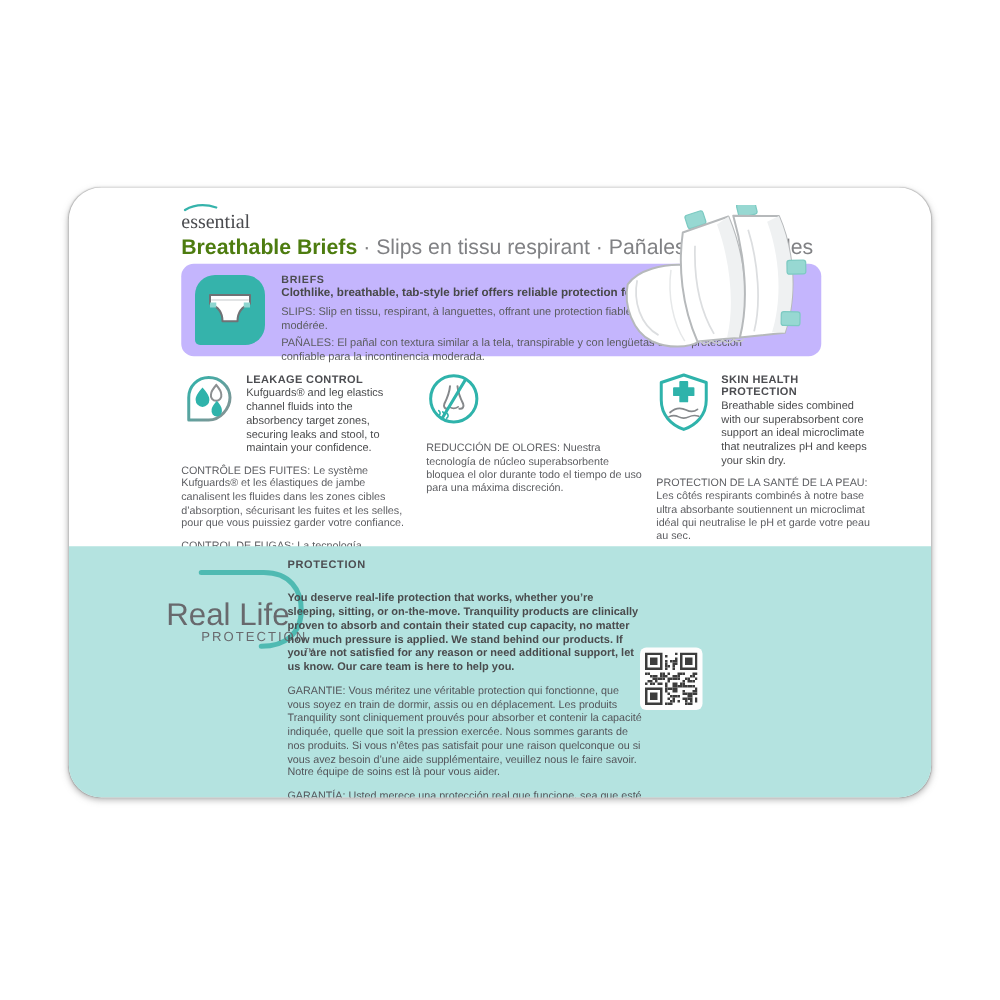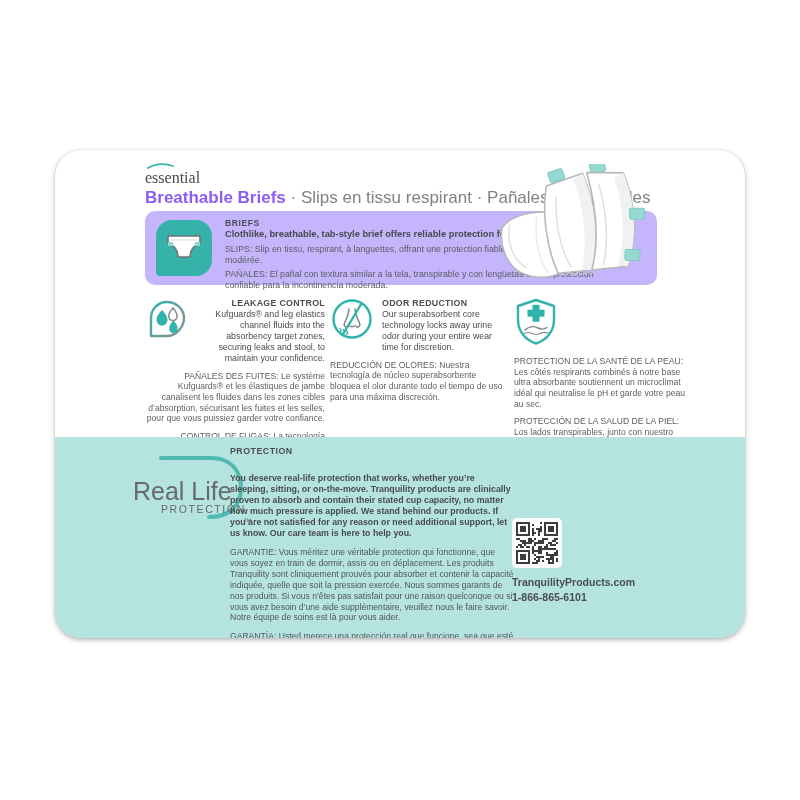--- a/index.html
+++ b/index.html
@@ -4,34 +4,34 @@
 <style>
   html,body{margin:0;padding:0;background:#ffffff;width:800px;height:800px;font-family:"Liberation Sans",sans-serif;}
   .stage{position:relative;width:800px;height:800px;overflow:hidden;}
   .package{position:absolute;left:55px;top:150px;width:690px;height:488px;background:#ffffff;border-radius:26px;
     box-shadow:0 2px 5px rgba(110,110,110,.5), 0 0 1px rgba(0,0,0,.25);overflow:hidden;}
   
   .logo-wrap{position:absolute;left:90px;top:13px;}
   .logo-swoosh{display:block;margin-left:1px;}
   .logo-text{font-family:"Liberation Serif",serif;font-size:16px;color:#4a4b4f;line-height:1;}
   .title-row{position:absolute;left:90px;top:38px;font-size:17px;color:#808184;white-space:nowrap;}
-  .title-row b{color:#8b5cf6;font-weight:bold;}
+  .title-row b{color:#4d7c0f;font-weight:bold;}
   
   .banner{position:absolute;left:90px;top:61px;width:512px;height:74px;background:#c4b5fd;border-radius:10px;}
   .banner-icon{position:absolute;left:11px;top:9px;width:56px;height:56px;background:#35b3ab;border-radius:16px 16px 16px 4px;}
   .banner-text{position:absolute;left:80px;top:7px;width:420px;}
   .banner-heading{font-size:8.5px;font-weight:bold;color:#4c4d51;letter-spacing:.6px;}
   .banner-en{font-size:9.3px;font-weight:bold;color:#474849;line-height:1.25;margin-top:1px;}
   .banner-p{font-size:8.8px;color:#5b5c5f;line-height:1.22;margin-top:3.5px;width:400px;}
   
   .brief-illo{position:absolute;left:438px;top:14px;width:190px;height:124px;}
   
   .features{position:absolute;left:90px;top:147px;width:535px;display:flex;}
   .col{flex:0 0 auto;}
-  .col1{width:180px;margin-right:5px;text-align:right;}
+  .col1{width:180px;margin-right:16px;}
   .col2{width:173px;margin-right:11px;}
   .col3{width:172px;}
   .feat-top{display:flex;}
   .feat-ic{flex:0 0 44px;margin-right:8px;}
   .feat-head{font-size:8.8px;font-weight:bold;color:#4c4d51;letter-spacing:.3px;padding-top:1px;}
   .feat-en{font-size:8.8px;font-weight:normal;color:#4a4b4d;line-height:1.24;margin-top:1px;}
   .feat-p{font-size:8.6px;color:#5d5e62;line-height:1.24;margin-top:7px;}
   
   .panel{position:absolute;left:0;top:287px;width:690px;height:201px;background:#b4e3e0;}
   .rl-logo{position:absolute;left:76px;top:10px;}
@@ -115,52 +115,52 @@
               <path d="M17,13 C21,17.5 22.5,20 22.5,23 A5.5,5.5 0 1 1 11.5,23 C11.5,20 13,17.5 17,13 Z" fill="#2fb3ab"></path>
               <path d="M28,11 C31,14.5 32,16.5 32,18.5 A4.2,4.2 0 1 1 23.8,18.5 C23.8,16.5 25,14.5 28,11 Z" fill="none" stroke="#8d9092" stroke-width="1.6"></path>
               <path d="M28.5,23.5 C31.5,27 32.5,29 32.5,31 A4.2,4.2 0 1 1 24.3,31 C24.3,29 25.5,27 28.5,23.5 Z" fill="#2fb3ab"></path>
             </svg>
           </div>
           <div>
             <div class="feat-head">LEAKAGE CONTROL</div>
             <div class="feat-en">Kufguards® and leg elastics channel fluids into the absorbency target zones, securing leaks and stool, to maintain your confidence.</div>
           </div>
         </div>
-        <div class="feat-p">PAÑALES DES FUITES: Le système Kufguards® et les élastiques de jambe canalisent les fluides dans les zones cibles d’absorption, sécurisant les fuites et les selles, pour que vous puissiez garder votre confiance.</div>
+        <div class="feat-p">CONTRÔLE DES FUITES: Le système Kufguards® et les élastiques de jambe canalisent les fluides dans les zones cibles d’absorption, sécurisant les fuites et les selles, pour que vous puissiez garder votre confiance.</div>
         <div class="feat-p">CONTROL DE FUGAS: La tecnología Kufguards® y los elásticos de las piernas actúan como un canal para que los líquidos se dirijan a las zonas de absorción, que evitan los derrames de líquidos y heces para que no pierda la confianza.</div>
       </div>
 
       <div class="col col2">
         <div class="feat-top">
           <div class="feat-ic">
             <svg width="44" height="44" viewBox="0 0 44 44">
               <circle cx="22" cy="22" r="18.5" fill="none" stroke="#2fb3ab" stroke-width="2.4"></circle>
               <path d="M19,12 C18.5,18 16.5,22 14.5,26 C13.5,28.5 15,30.5 17.5,30 M25,12 C25.5,18 27.5,22 29.5,26 C30.5,28.5 29,30.5 26.5,30" stroke="#85888b" stroke-width="1.6" fill="none" stroke-linecap="round"></path>
               <path d="M18.5,28.5 q3.5,2.5 7,0" stroke="#85888b" stroke-width="1.4" fill="none" stroke-linecap="round"></path>
               <path d="M31.5,6.5 L12.5,38" stroke="#2fb3ab" stroke-width="2.4" stroke-linecap="round"></path>
               <path d="M10,31.5 q2.2,2 0,4 M13.2,32.5 q2.2,2 0,4 M16.4,33.5 q2.2,2 0,4" stroke="#2fb3ab" stroke-width="1.3" fill="none" stroke-linecap="round"></path>
             </svg>
           </div>
-          <div>
-            <div class="feat-head">ODOR REDUCTION</div>
-            <div class="feat-en">Our superabsorbent core technology locks away urine odor during your entire wear time for discretion.</div>
-          </div>
         </div>
         <div class="feat-p">REDUCCIÓN DE OLORES: Nuestra tecnología de núcleo superabsorbente bloquea el olor durante todo el tiempo de uso para una máxima discreción.</div>
       </div>
 
       <div class="col col3">
         <div class="feat-top">
           <div class="feat-ic">
             <svg width="44" height="48" viewBox="0 0 44 48">
               <path d="M22,3 L40,9 V23 C40,35 32,43 22,46.5 C12,43 4,35 4,23 V9 Z" fill="#ffffff" stroke="#2fb3ab" stroke-width="2.4" stroke-linejoin="round"></path>
               <path d="M19.2,8.5 h5.6 v5 h5 v5.6 h-5 v5 h-5.6 v-5 h-5 v-5.6 h5 z" fill="#2fb3ab" stroke="#2fb3ab" stroke-width="1.5" stroke-linejoin="round"></path>
               <path d="M11,33 q6,-5.5 13,-2 q5,2.5 9,-0.5" stroke="#85888b" stroke-width="1.4" fill="none" stroke-linecap="round"></path>
               <path d="M10,36.5 q4,-2 8,0 t8,0 t8,-0.5" stroke="#85888b" stroke-width="1.2" fill="none" stroke-linecap="round"></path>
             </svg>
+          </div>
+          <div>
+            <div class="feat-head">SKIN HEALTH PROTECTION</div>
+            <div class="feat-en">Breathable sides combined with our superabsorbent core support an ideal microclimate that neutralizes pH and keeps your skin dry.</div>
           </div>
         </div>
         <div class="feat-p">PROTECTION DE LA SANTÉ DE LA PEAU: Les côtés respirants combinés à notre base ultra absorbante soutiennent un microclimat idéal qui neutralise le pH et garde votre peau au sec.</div>
         <div class="feat-p">PROTECCIÓN DE LA SALUD DE LA PIEL: Los lados transpirables, junto con nuestro núcleo superabsorbente proporcionan un microclima ideal que neutraliza el pH y mantiene la piel seca.</div>
       </div>
     </div>
 
     <div class="panel">
 
       <svg class="rl-logo" width="126" height="82" viewBox="0 0 126 82">
@@ -302,19 +302,15 @@
             <rect x="36" y="40" width="2" height="2"></rect>
             <path d="M0,0h14v14h-14z M2,2v10h10v-10z" fill-rule="evenodd"></path>
             <rect x="4" y="4" width="6" height="6"></rect>
             <path d="M28,0h14v14h-14z M30,2v10h10v-10z" fill-rule="evenodd"></path>
             <rect x="32" y="4" width="6" height="6"></rect>
             <path d="M0,28h14v14h-14z M2,30v10h10v-10z" fill-rule="evenodd"></path>
             <rect x="4" y="32" width="6" height="6"></rect>
           </svg>
       </div>
 
-      <div class="contact">
-        <div>TranquilityProducts.com</div>
-        <div>1-866-865-6101</div>
-      </div>
     </div>
   </div>
 </div>
 
 </body></html>

